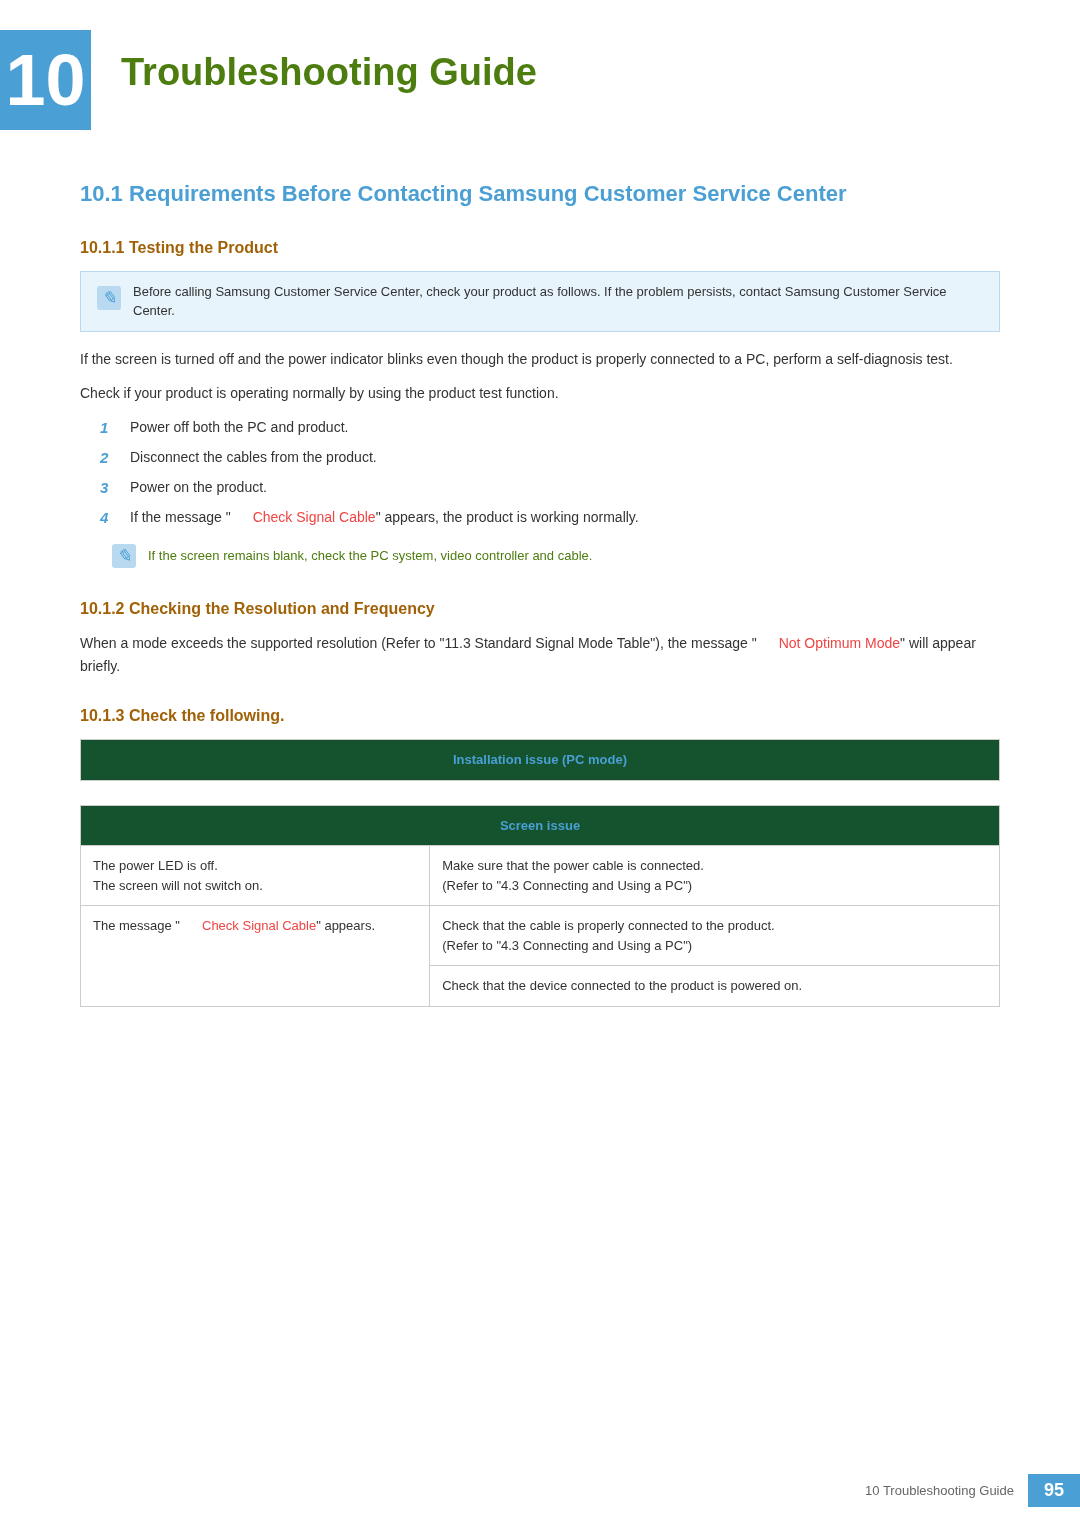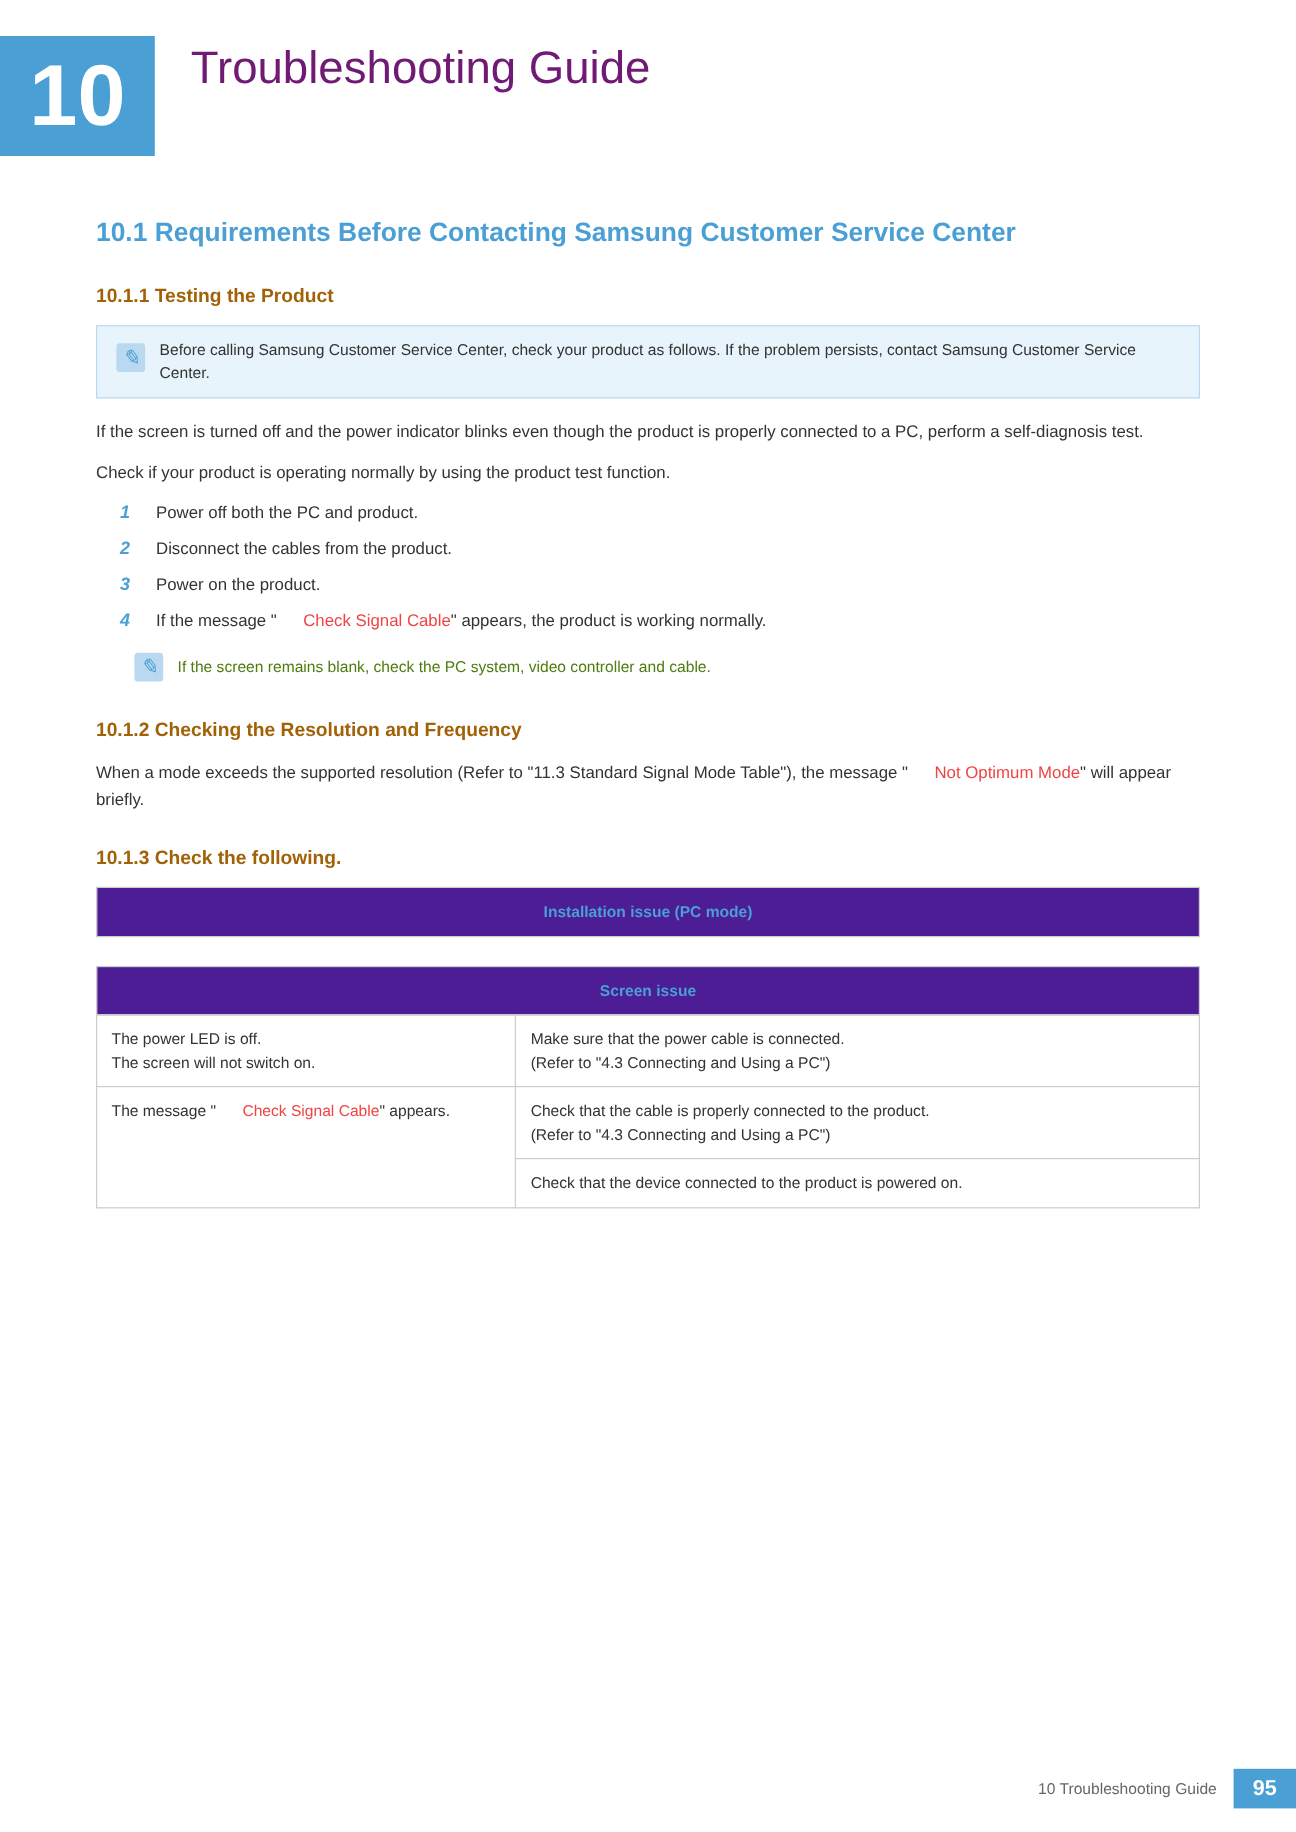--- a/index.html
+++ b/index.html
@@ -18,21 +18,21 @@
       display: flex;
       align-items: flex-start;
       padding: 30px 60px 20px 0;
       border-bottom: none;
       position: relative;
       margin-bottom: 10px;
     }
 
     .chapter-block {
       background: #4a9fd4;
-      width: 129px;
+      width: 91px;
       height: 100px;
       display: flex;
       align-items: center;
       justify-content: center;
       flex-shrink: 0;
       position: relative;
     }
 
     .chapter-number {
       font-size: 72px;
@@ -53,24 +53,24 @@
         135deg,
         #ccc 0px,
         #ccc 1px,
         transparent 1px,
         transparent 8px
       );
     }
 
     .chapter-title {
       font-size: 38px;
-      font-weight: normal;
-      color: #701a75;
+      font-weight: bold;
+      color: #4d7c0f;
       margin-left: 30px;
-      margin-top: 5px;
+      margin-top: 20px;
       line-height: 1.2;
     }
 
     
     .content {
       padding: 20px 80px 60px 80px;
     }
 
     
     .section-title {
@@ -182,21 +182,21 @@
     
     .issue-table {
       width: 100%;
       border-collapse: collapse;
       margin-top: 14px;
       margin-bottom: 24px;
       font-size: 13px;
     }
 
     .table-header-row td {
-      background: #4c1d95;
+      background: #14532d;
       border: 1px solid #b8d9ef;
       text-align: center;
       font-weight: bold;
       color: #4a9fd4;
       padding: 8px 12px;
     }
 
     .issue-table td {
       border: 1px solid #ccc;
       padding: 10px 12px;

